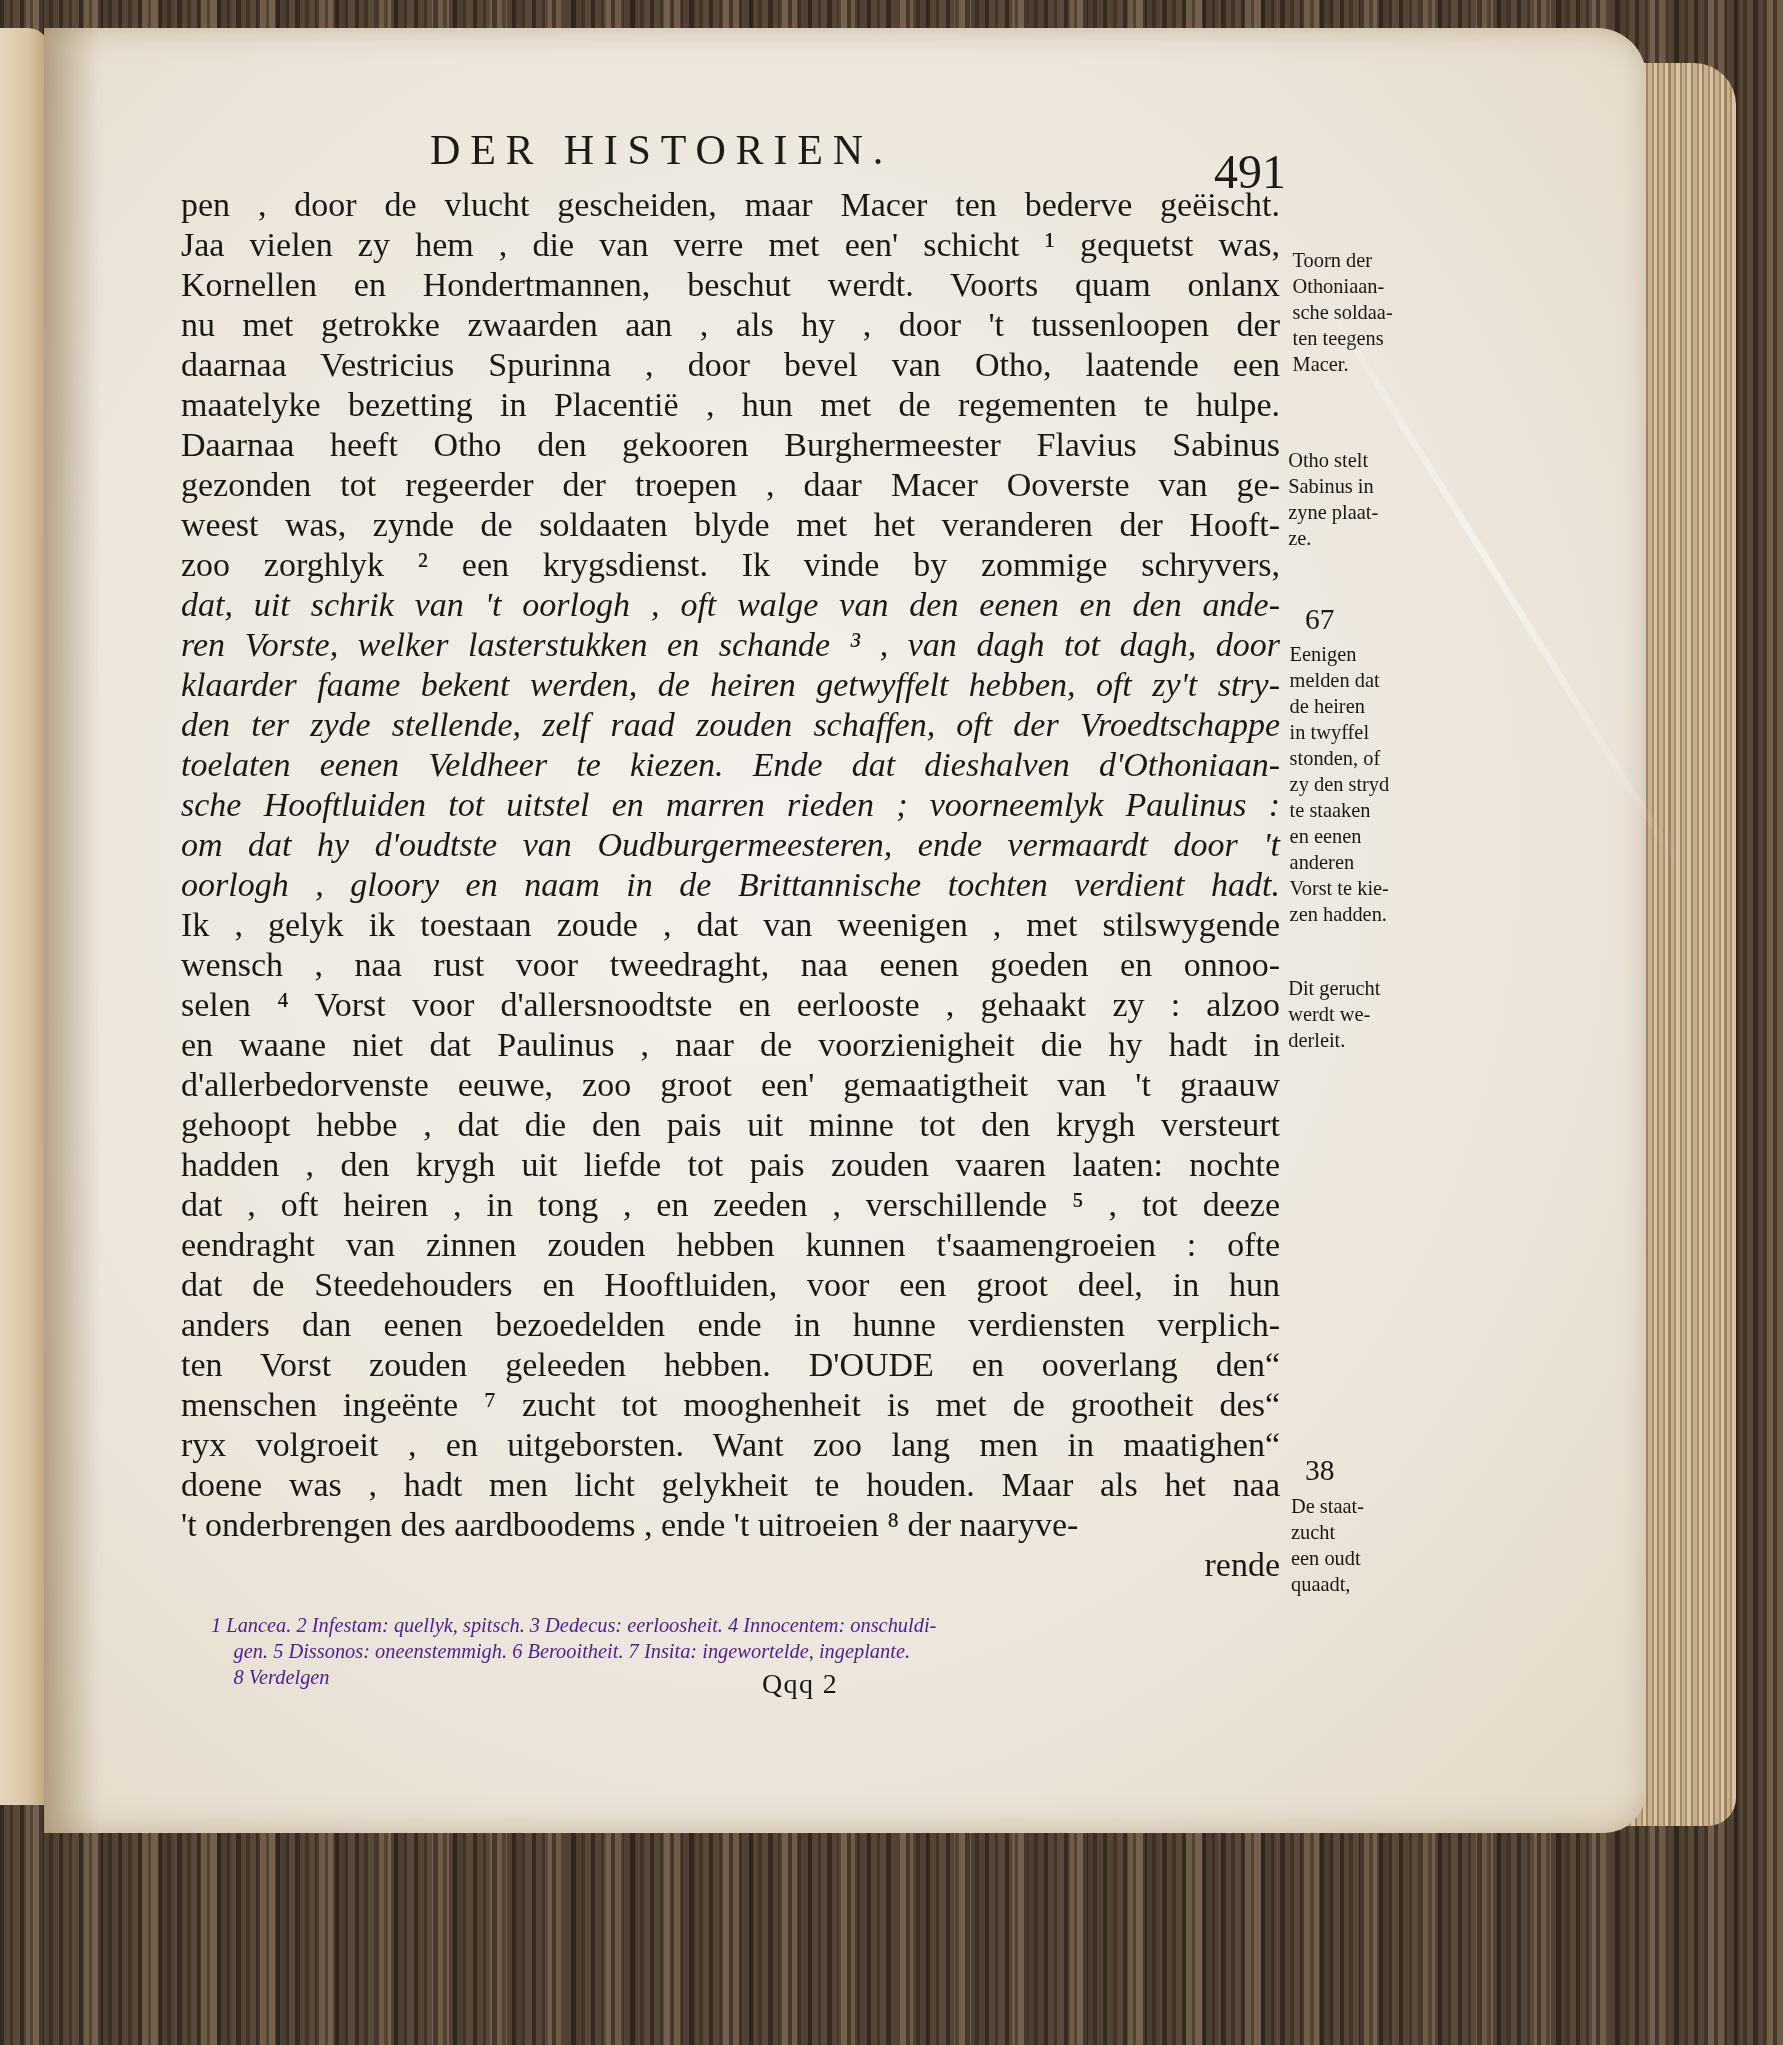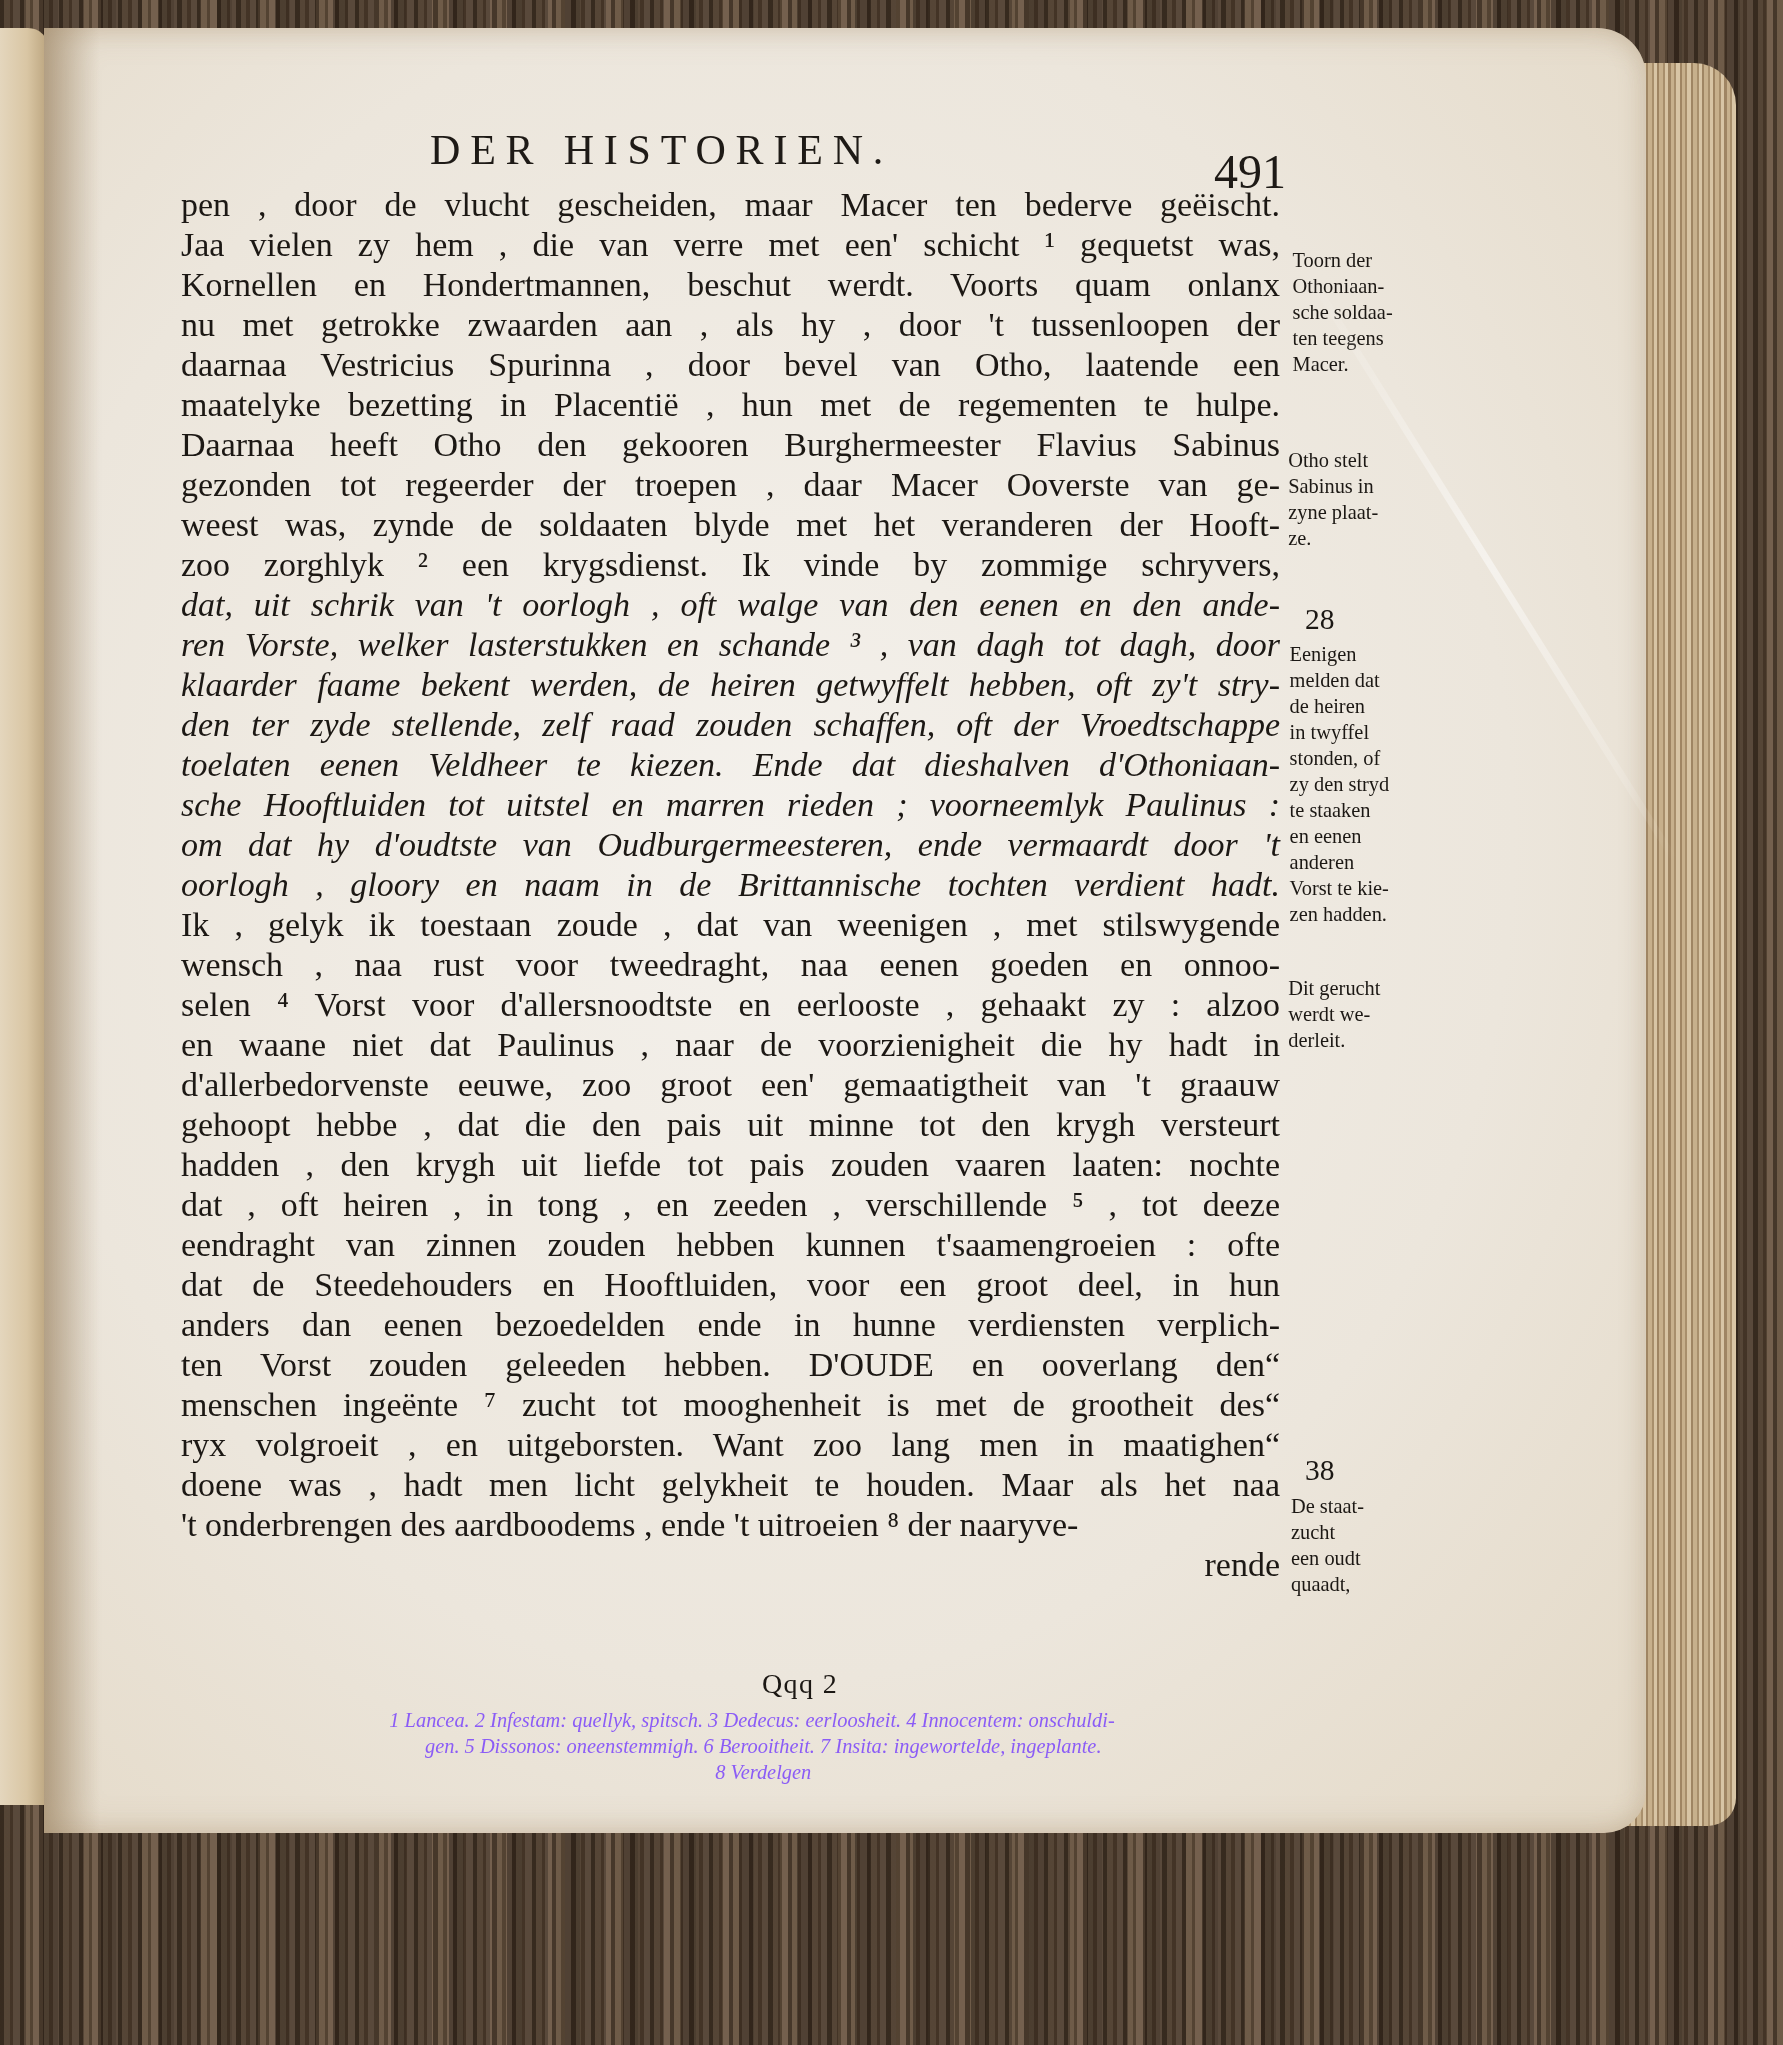--- a/index.html
+++ b/index.html
@@ -51,22 +51,22 @@
   .margin-notes {
     position:absolute; left:1277px; top:0; width:140px; font-size:20.4px; line-height:26px; color:#1c1814;
   }
   .note { position:absolute; left:0; width:140px; }
   .note span { display:block; white-space:nowrap; }
   .section-num { position:absolute; font-size:29.5px; color:#1c1814; }
   .signature {
     position:absolute; left:762px; top:1668px; font-size:28px; color:#1c1814; letter-spacing:1.4px;
   }
   .footnotes {
-    position:absolute; left:211px; top:1707px; width:1082px; font-size:20.4px; line-height:26px;
-    font-style:italic; color:#8b5cf6;text-align:center;
+    position:absolute; left:211px; top:1612px; width:1082px; font-size:20.4px; line-height:26px;
+    font-style:italic; color:#4c1d95;
   }
   .footnotes .fn-line { display:block; white-space:nowrap; }
   .footnotes .indent { padding-left:22.5px; }
   .glare {
     position:absolute; left:1300px; top:267px; width:7px; height:702px;
     background: linear-gradient(180deg, rgba(255,255,255,0), rgba(255,255,255,0.5), rgba(255,255,255,0));
     transform: rotate(-32deg); transform-origin: top left;
   }
 </style>
 </head>
@@ -126,21 +126,21 @@
     <span>sche soldaa-</span>
     <span>ten teegens</span>
     <span>Macer.</span>
   </div>
   <div class="note" style="top:447px; padding-left:11.2px;">
     <span>Otho stelt</span>
     <span>Sabinus in</span>
     <span>zyne plaat-</span>
     <span>ze.</span>
   </div>
-  <div class="section-num" style="left:28px; top:606px;">28</div>
+  <div class="section-num" style="left:28px; top:606px;">67</div>
   <div class="note" style="top:641px; padding-left:12.6px;">
     <span>Eenigen</span>
     <span>melden dat</span>
     <span>de heiren</span>
     <span>in twyffel</span>
     <span>stonden, of</span>
     <span>zy den stryd</span>
     <span>te staaken</span>
     <span>en eenen</span>
     <span>anderen</span>

